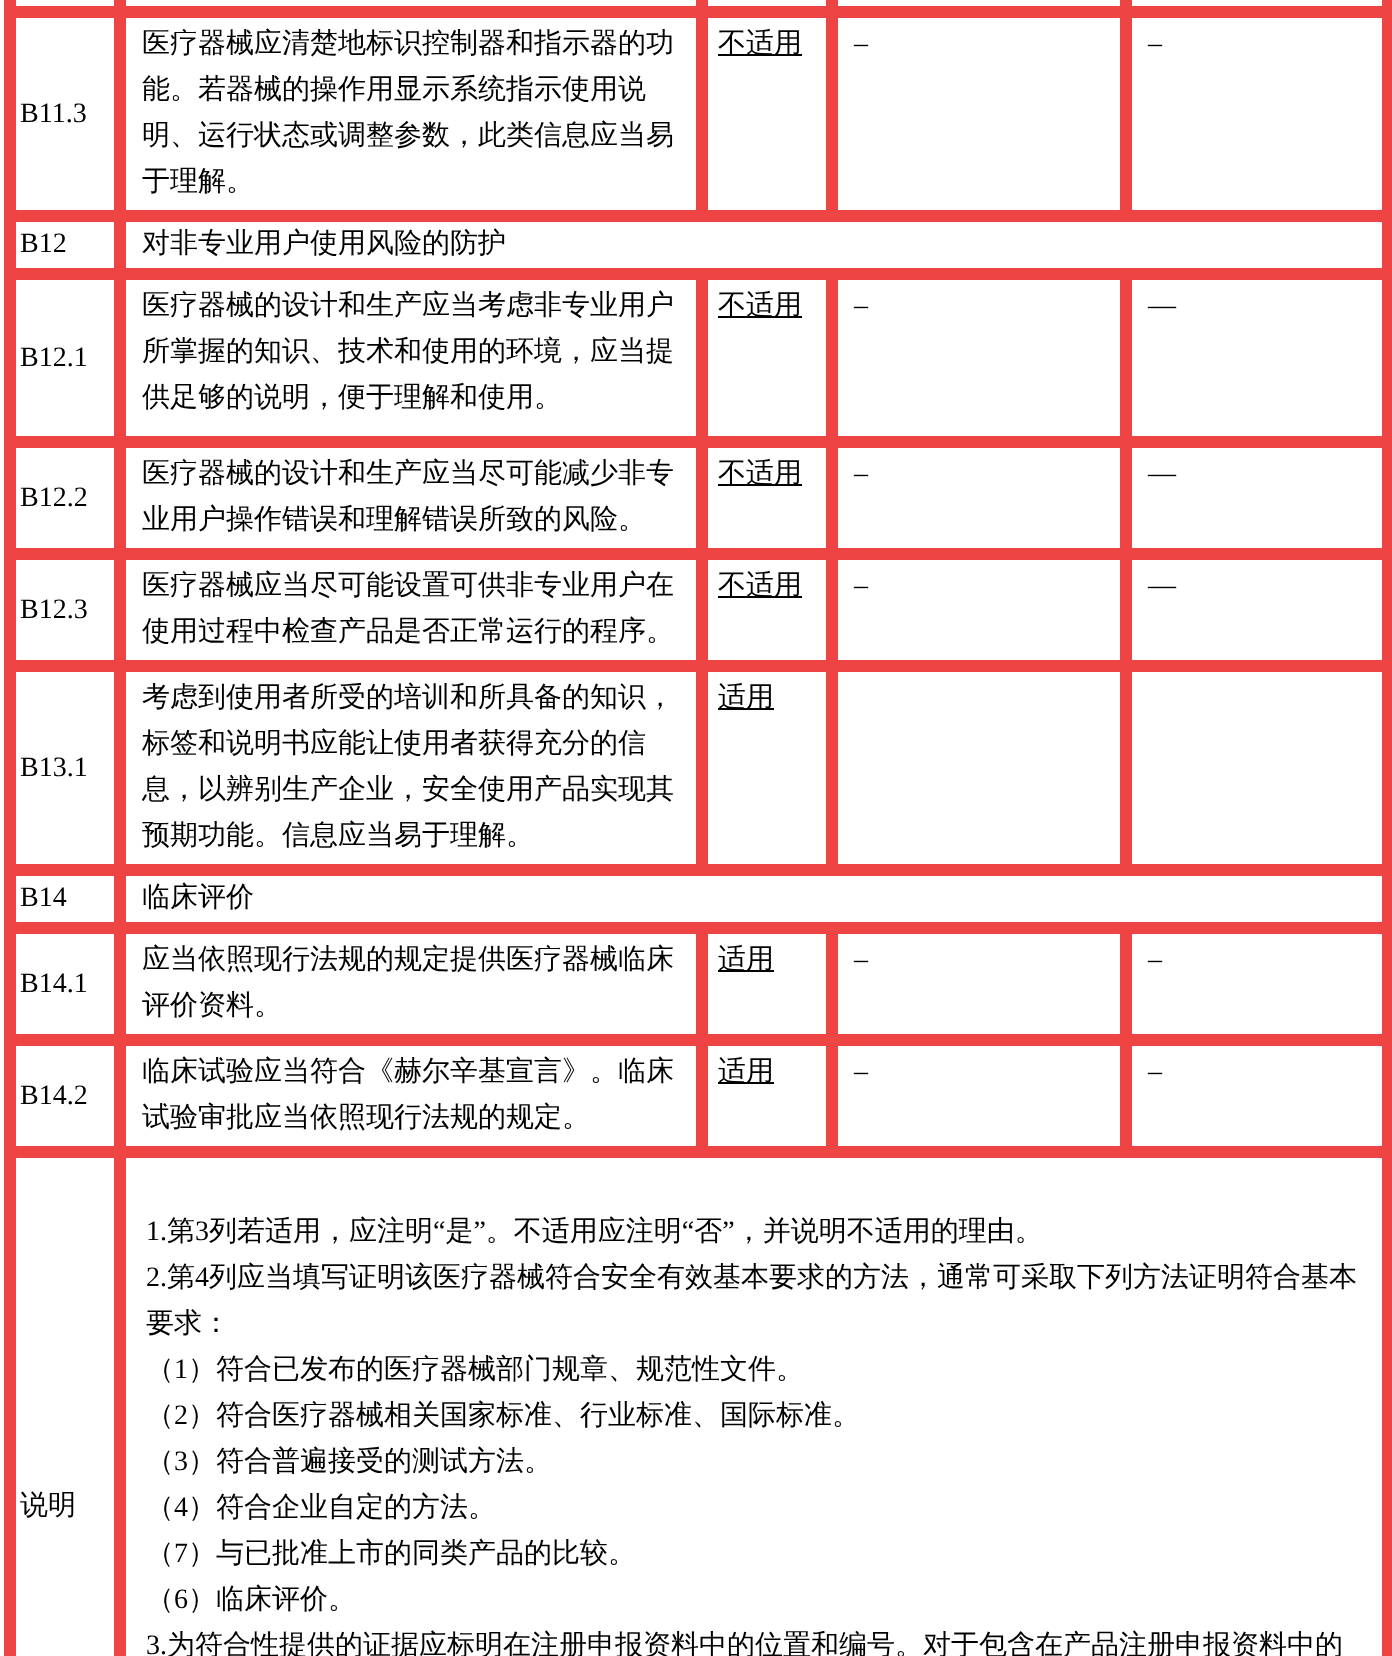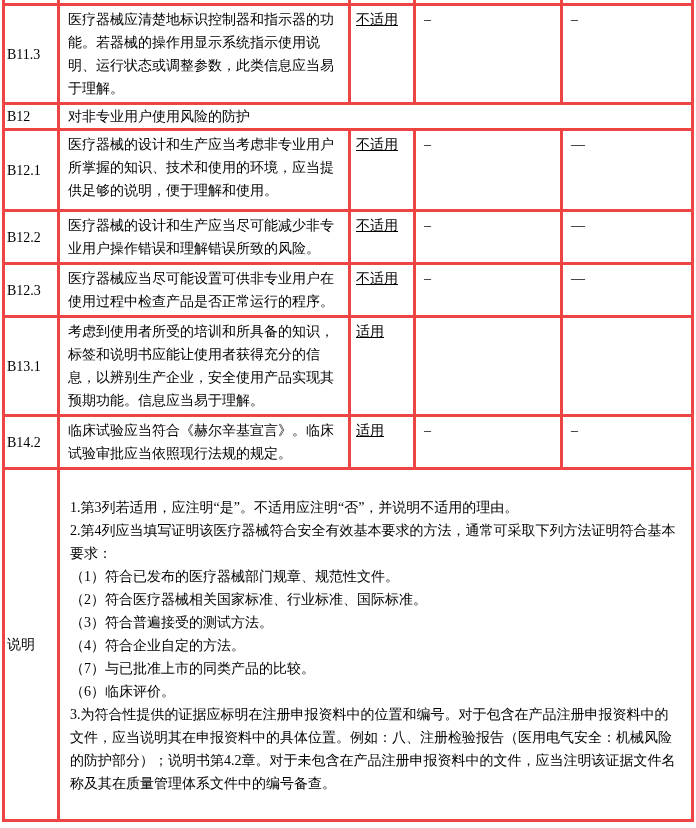--- a/index.html
+++ b/index.html
@@ -11,21 +11,21 @@
     font-family: "Liberation Serif", serif;
     color: #000000;
   }
   table.req-table {
     border-collapse: collapse;
     table-layout: fixed;
     width: 689px;
     margin-left: 2px;
   }
   td {
-    border: 3px solid #ef4444;
+    border: 6px solid #ef4444;
     font-size: 14px;
     line-height: 23px;
     vertical-align: top;
     padding: 2px 8px;
     word-break: break-all;
   }
   
   col.col-id   { width: 55px; }
   col.col-req  { width: 291px; }
   col.col-app  { width: 65px; }
@@ -116,21 +116,32 @@
 
 
     <tr class="r-b131">
       <td class="c-id">B13.1</td>
       <td>考虑到使用者所受的培训和所具备的知识，标签和说明书应能让使用者获得充分的信息，以辨别生产企业，安全使用产品实现其预期功能。信息应当易于理解。</td>
       <td class="c-app">适用</td>
       <td></td>
       <td></td>
     </tr>
 
+    <tr class="r-sec">
+      <td class="c-id">B14</td>
+      <td class="c-sec" colspan="4">临床评价</td>
+    </tr>
 
+    <tr class="r-b141">
+      <td class="c-id">B14.1</td>
+      <td>应当依照现行法规的规定提供医疗器械临床评价资料。</td>
+      <td class="c-app">适用</td>
+      <td>–</td>
+      <td>–</td>
+    </tr>
 
     <tr class="r-b142">
       <td class="c-id">B14.2</td>
       <td>临床试验应当符合《赫尔辛基宣言》。临床试验审批应当依照现行法规的规定。</td>
       <td class="c-app">适用</td>
       <td>–</td>
       <td>–</td>
     </tr>
 
     <tr class="r-notes">

